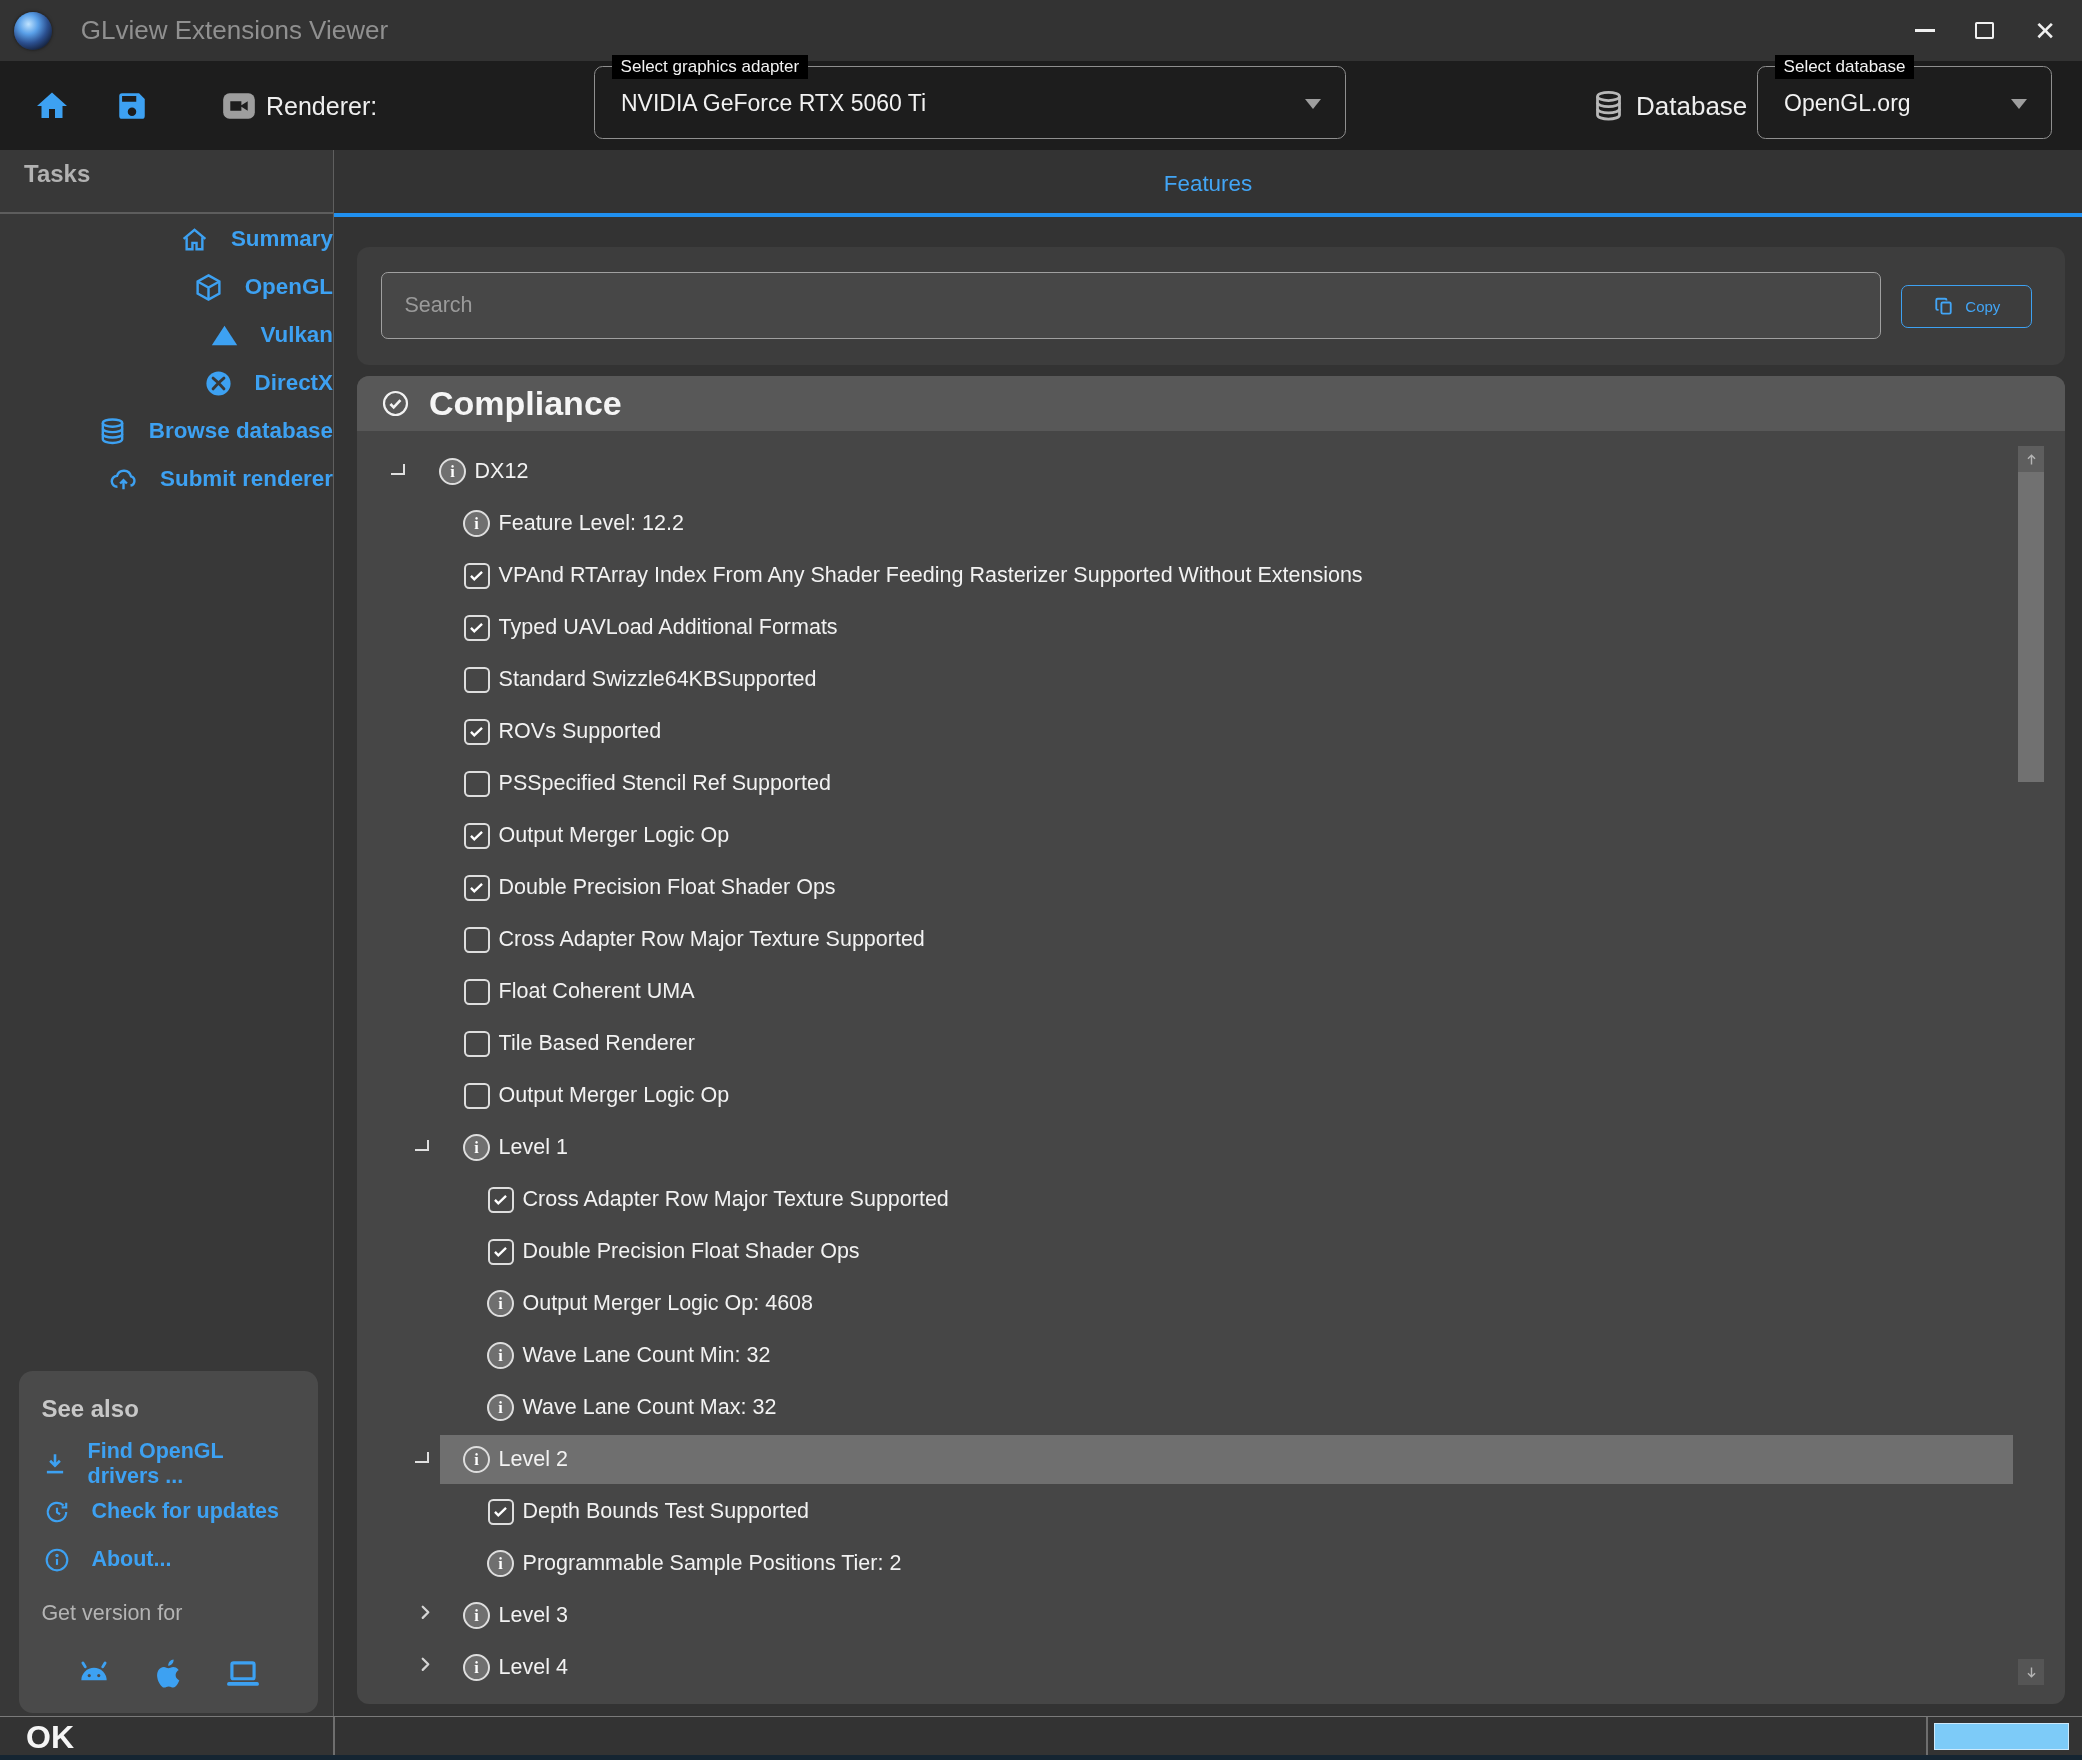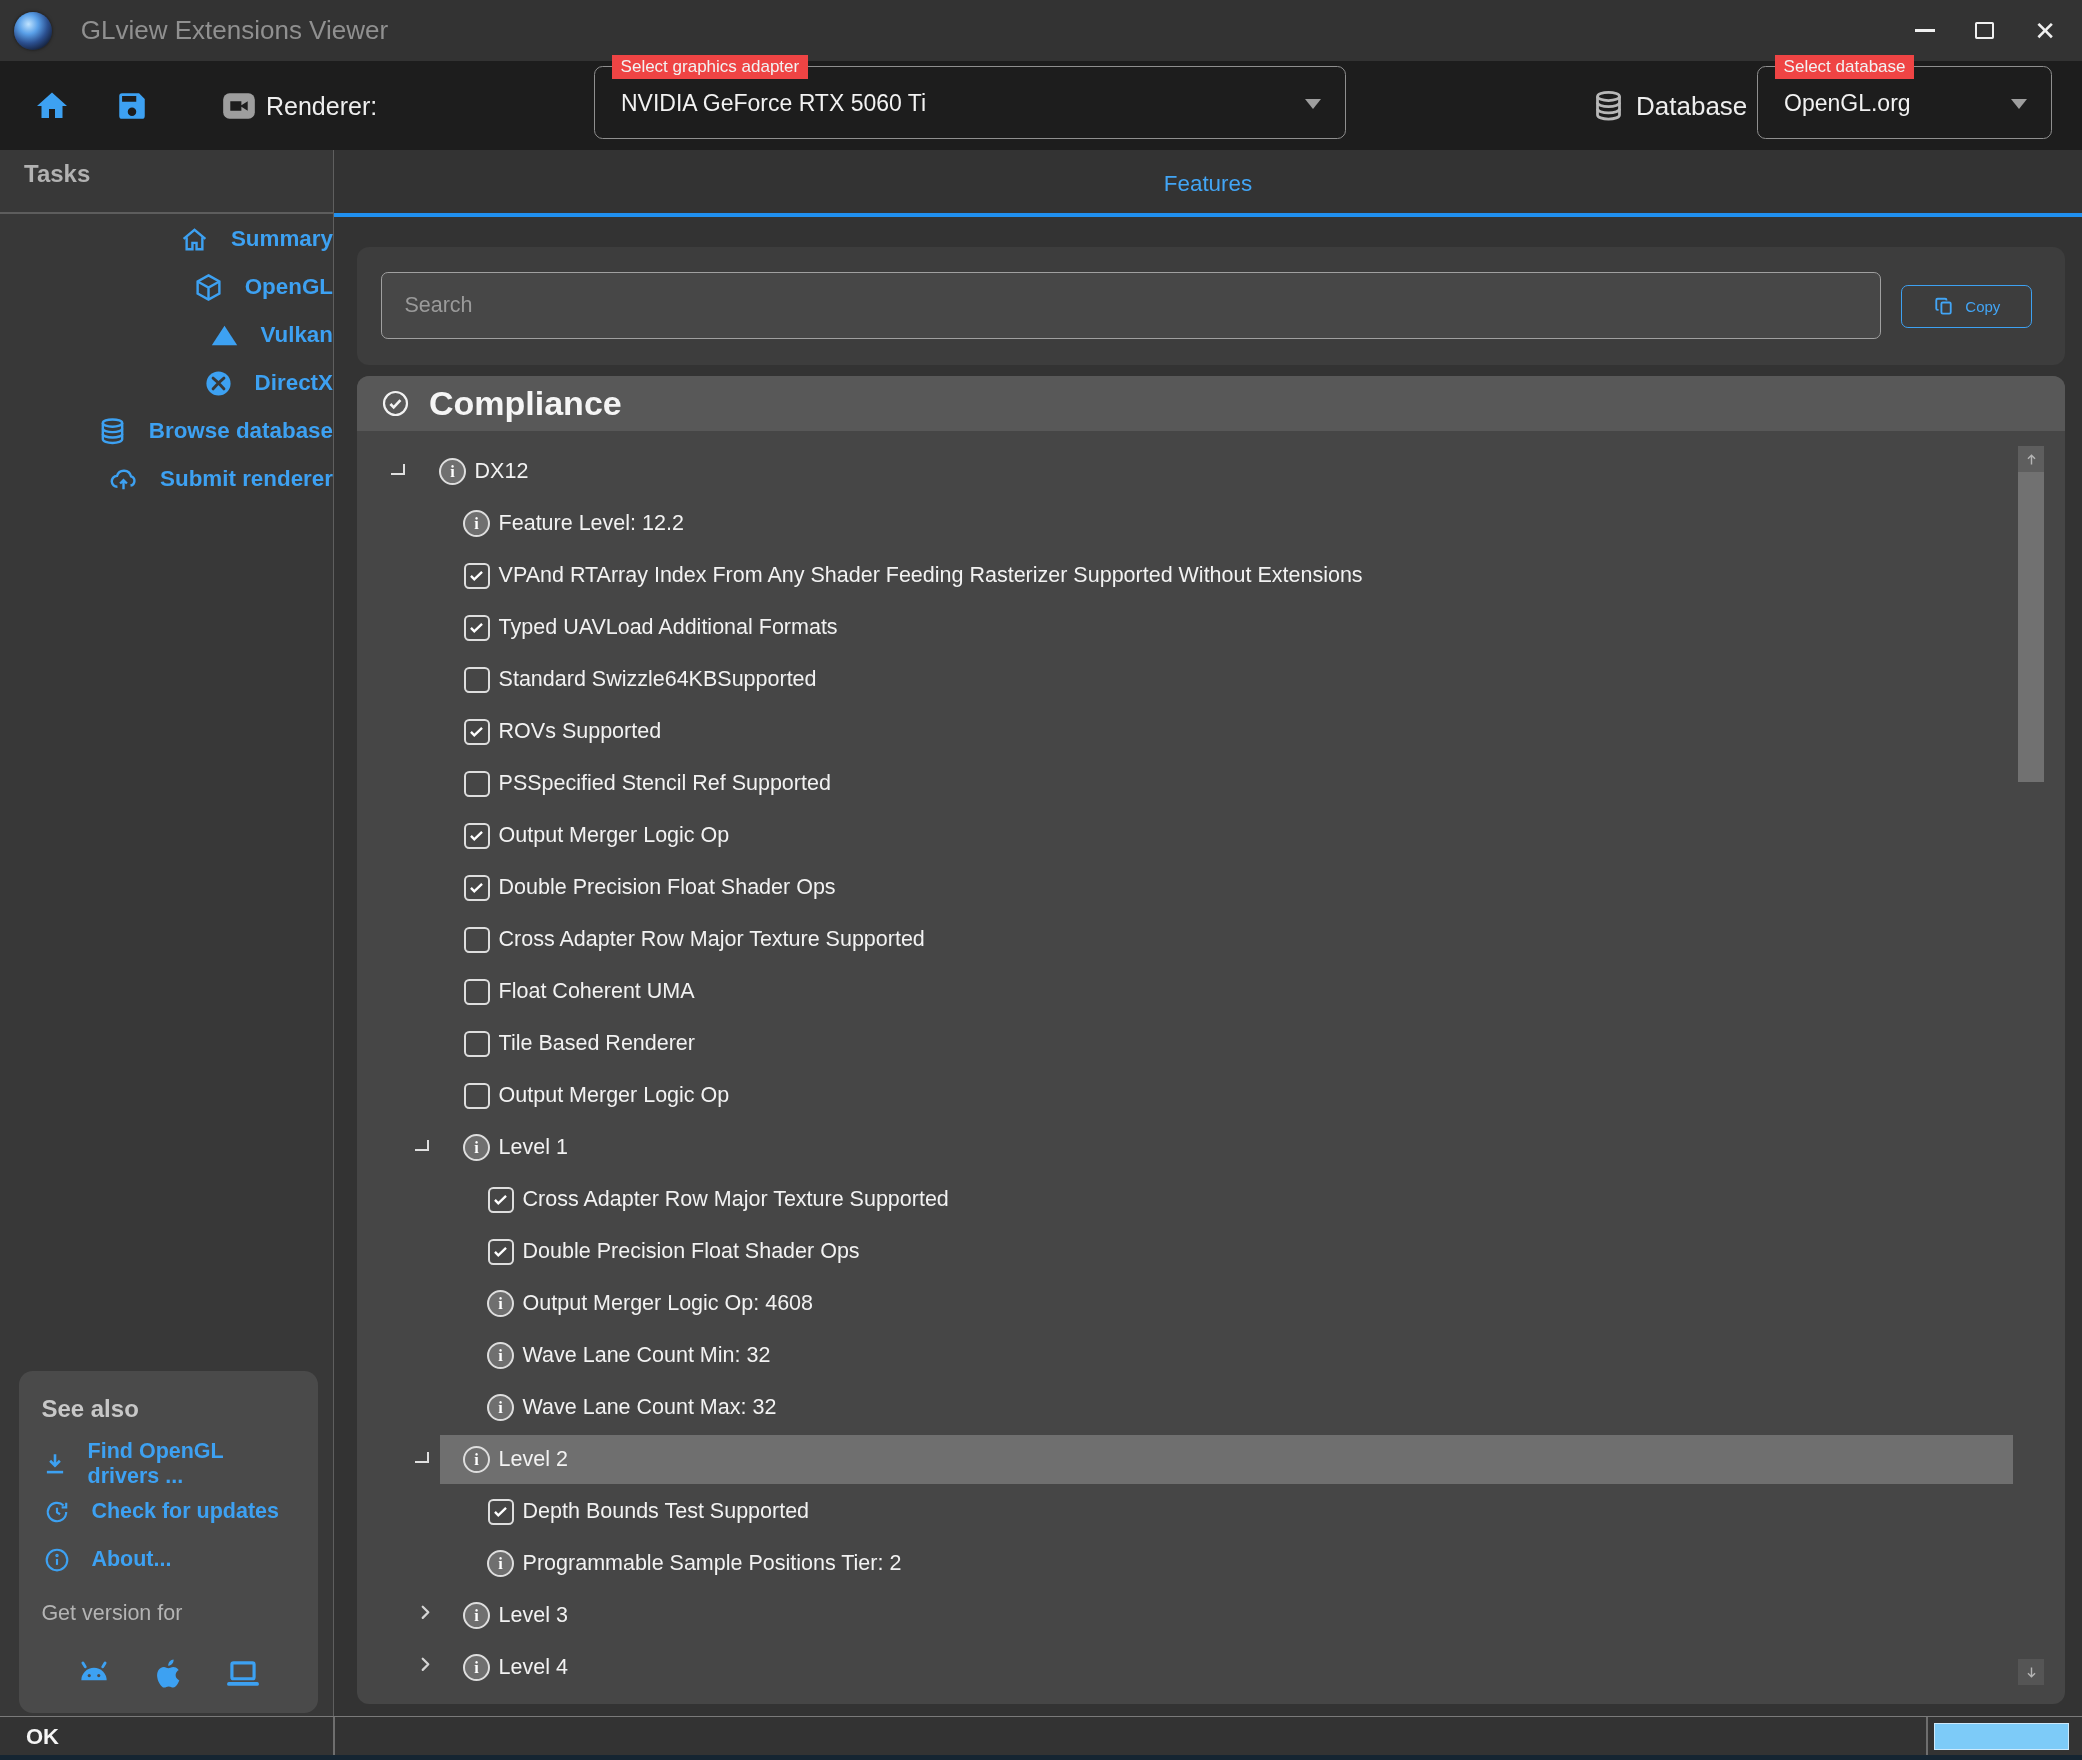--- a/index.html
+++ b/index.html
@@ -16,21 +16,21 @@
   .minimize-glyph { width:20.6px; height:3.4px; background:#f0f0f0; }
   .maximize-glyph { width:19px; height:16.3px; border:2.6px solid #f0f0f0; border-radius:1.7px; }
   .close-glyph { font-size:26px; color:#f0f0f0; line-height:1; }
 
   
   .toolbar { position:absolute; left:0; top:61px; width:2082px; height:89px; background:#1d1d1d; }
   .tb-icon { position:absolute; top:50%; transform:translateY(-50%); display:flex; }
   .renderer-label { position:absolute; left:266px; top:50%; transform:translateY(-50%); font-size:25px; color:#eeeeee; }
   .db-label { position:absolute; left:1636px; top:50%; transform:translateY(-50%); font-size:26px; color:#eeeeee; }
   .groupbox { position:absolute; top:5.2px; height:73px; border:1.7px solid #8f8f8f; border-radius:8.6px; background:#1d1d1d; }
-  .groupbox .gb-label { position:absolute; top:-12px; left:17px; background:#ef4444; padding:1.7px 8.6px; font-size:17px; color:#f2f2f2; white-space:nowrap;text-align:center; }
+  .groupbox .gb-label { position:absolute; top:-12px; left:17px; background:#000000; padding:1.7px 8.6px; font-size:17px; color:#f2f2f2; white-space:nowrap;text-align:center; }
   .groupbox .gb-value { position:absolute; left:26px; top:50%; transform:translateY(-50%); font-size:23px; color:#f2f2f2; white-space:nowrap; }
   .caret { position:absolute; right:24px; top:50%; transform:translateY(-40%); width:0; height:0;
     border-left:8.6px solid transparent; border-right:8.6px solid transparent; border-top:10.3px solid #9e9e9e; }
   .gb-adapter { left:594px; width:752px; }
   .gb-database { left:1757px; width:295px; }
 
   
   .sidebar { position:absolute; left:0; top:150px; width:334px; height:1566px; background:#383838; border-right:1.7px solid #5f5f5f; }
   .tasks-header { position:absolute; left:24px; top:10.3px; font-size:24px; font-weight:bold; color:#b2b2b2; }
   .tasks-divider { position:absolute; left:0; top:62px; width:100%; height:1.7px; background:#5d5d5d; }
@@ -85,21 +85,21 @@
   
   .vscroll { position:absolute; left:1661px; top:70px; width:26px; height:1239px; }
   .scroll-btn { position:absolute; left:0; width:26px; height:26px; background:#5e5e5e; display:flex; align-items:center; justify-content:center; color:#b5b5b5; cursor:pointer; }
   .scroll-btn svg { width:17px; height:17px; }
   .scroll-up { top:0; }
   .scroll-down { bottom:0; background:#555555; }
   .scroll-thumb { position:absolute; left:0; top:26px; width:26px; height:310px; background:#717171; cursor:grab; }
 
   
   .statusbar { position:absolute; left:0; top:1716px; width:2082px; height:40px; background:#333333; border-top:1.7px solid #7a7a7a; }
-  .status-ok { position:absolute; left:26px; top:50%; transform:translateY(-50%); font-size:22px; font-weight:bold; color:#f5f5f5; }
+  .status-ok { position:absolute; left:26px; top:50%; transform:translateY(-50%); font-size:32px; font-weight:bold; color:#f5f5f5; }
   .status-div-1 { position:absolute; left:333px; top:0; width:1.7px; height:100%; background:#6e6e6e; }
   .status-div-2 { position:absolute; left:1926px; top:0; width:1.7px; height:100%; background:#6e6e6e; }
   .progress { position:absolute; left:1934px; top:6px; width:135px; height:27px; background:#7dcbf8; border:1.7px solid #cde9fb; }
   .bottom-strip { position:absolute; left:0; top:1755px; width:2082px; height:5.2px; background:#152532; }
 </style>
 </head>
 <body>
 
 <div class="titlebar">
   <div class="app-icon"></div>

